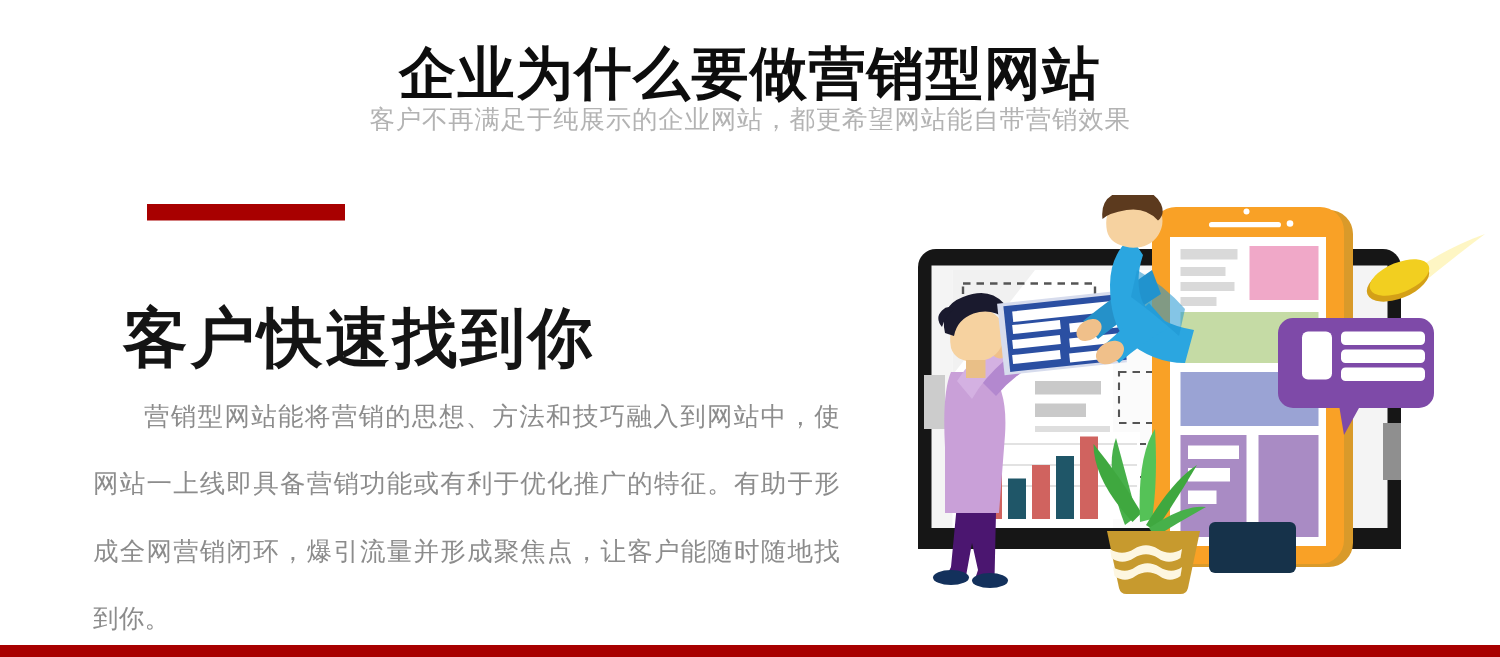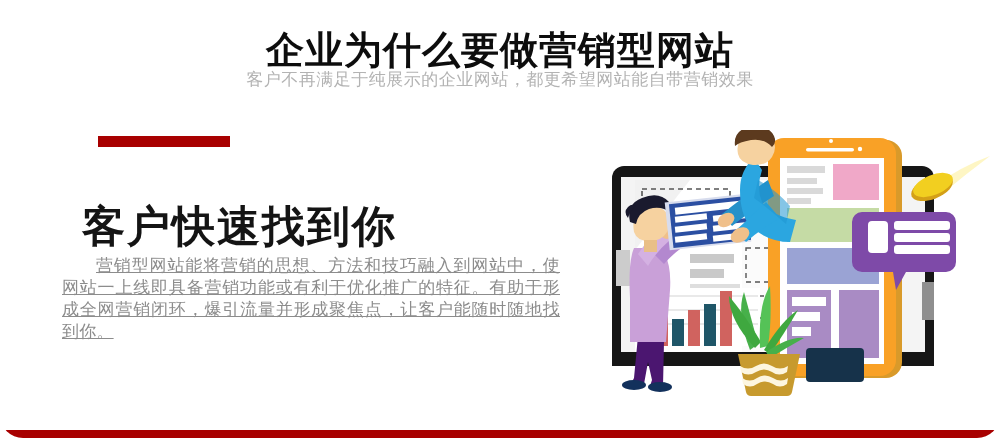--- a/index.html
+++ b/index.html
@@ -9,21 +9,20 @@
   }
   body {
     font-family: "Liberation Sans", "DejaVu Sans", sans-serif;
   }
   #page {
     position: relative;
     width: 1000px;
     height: 438px;
     background: #ffffff;
     overflow: hidden;
-    border-radius: 23px;
   }
 
   
   .page-title {
     position: absolute;
     left: 0;
     top: 2px;
     width: 1000px;
     text-align: center;
     font-size: 38px;
@@ -63,26 +62,25 @@
     color: #141414;
     letter-spacing: 2px;
     white-space: nowrap;
   }
   .body-copy {
     position: absolute;
     left: 62px;
     top: 238px;
     width: 498px;
     font-size: 17px;
-    line-height: 22px;
+    line-height: 45px;
     color: #8c8c8c;
     text-indent: 34px;
     text-align: justify;
     letter-spacing: 0.2px;
-    text-decoration: underline;
   }
 
   
   .footer-rule {
     position: absolute;
     left: 0;
     top: 430px;
     width: 1000px;
     height: 8px;
     background: #a80000;

